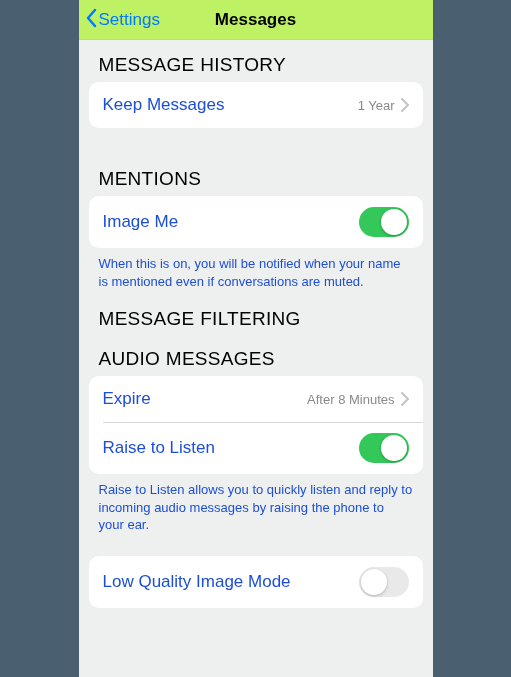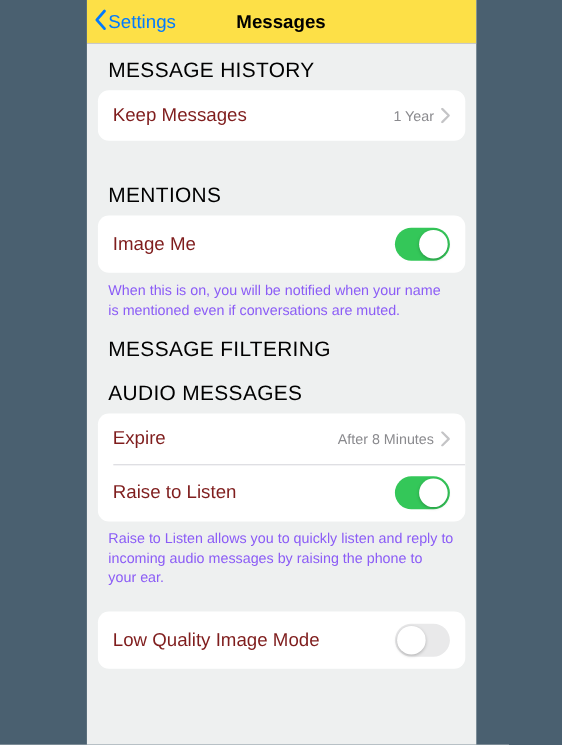--- a/index.html
+++ b/index.html
@@ -12,21 +12,21 @@
   .device {
     width: 354px;
     height: 677px;
     background: #eef0f0;
     margin: 0;
     position: relative;
     overflow: hidden;
   }
   .navbar {
     height: 40px;
-    background: #fde047;
+    background: #bef264;
     border-bottom: 1px solid #c8c8c8;
     display: flex;
     align-items: center;
     justify-content: center;
     position: relative;
   }
   .nav-back {
     position: absolute;
     left: 6px;
     top: 0;
@@ -73,31 +73,31 @@
     position: absolute;
     top: 0;
     left: 14px;
     right: 0;
     height: 1px;
     background: #d8d8dc;
   }
   .cell-label {
     flex: 1;
     font-size: 17px;
-    color: #7f1d1d;
+    color: #1d4ed8;
   }
   .cell-value {
     font-size: 13px;
     color: #8a8a8e;
     margin-right: 6px;
   }
   .chevron svg { display: block; }
   .footer-text {
     font-size: 13px;
-    color: #8b5cf6;
+    color: #1d4ed8;
     line-height: 1.35;
     margin: 7px 10px 0 10px;
   }
   .toggle {
     width: 50px;
     height: 30px;
     border-radius: 15px;
     position: relative;
     cursor: pointer;
   }

